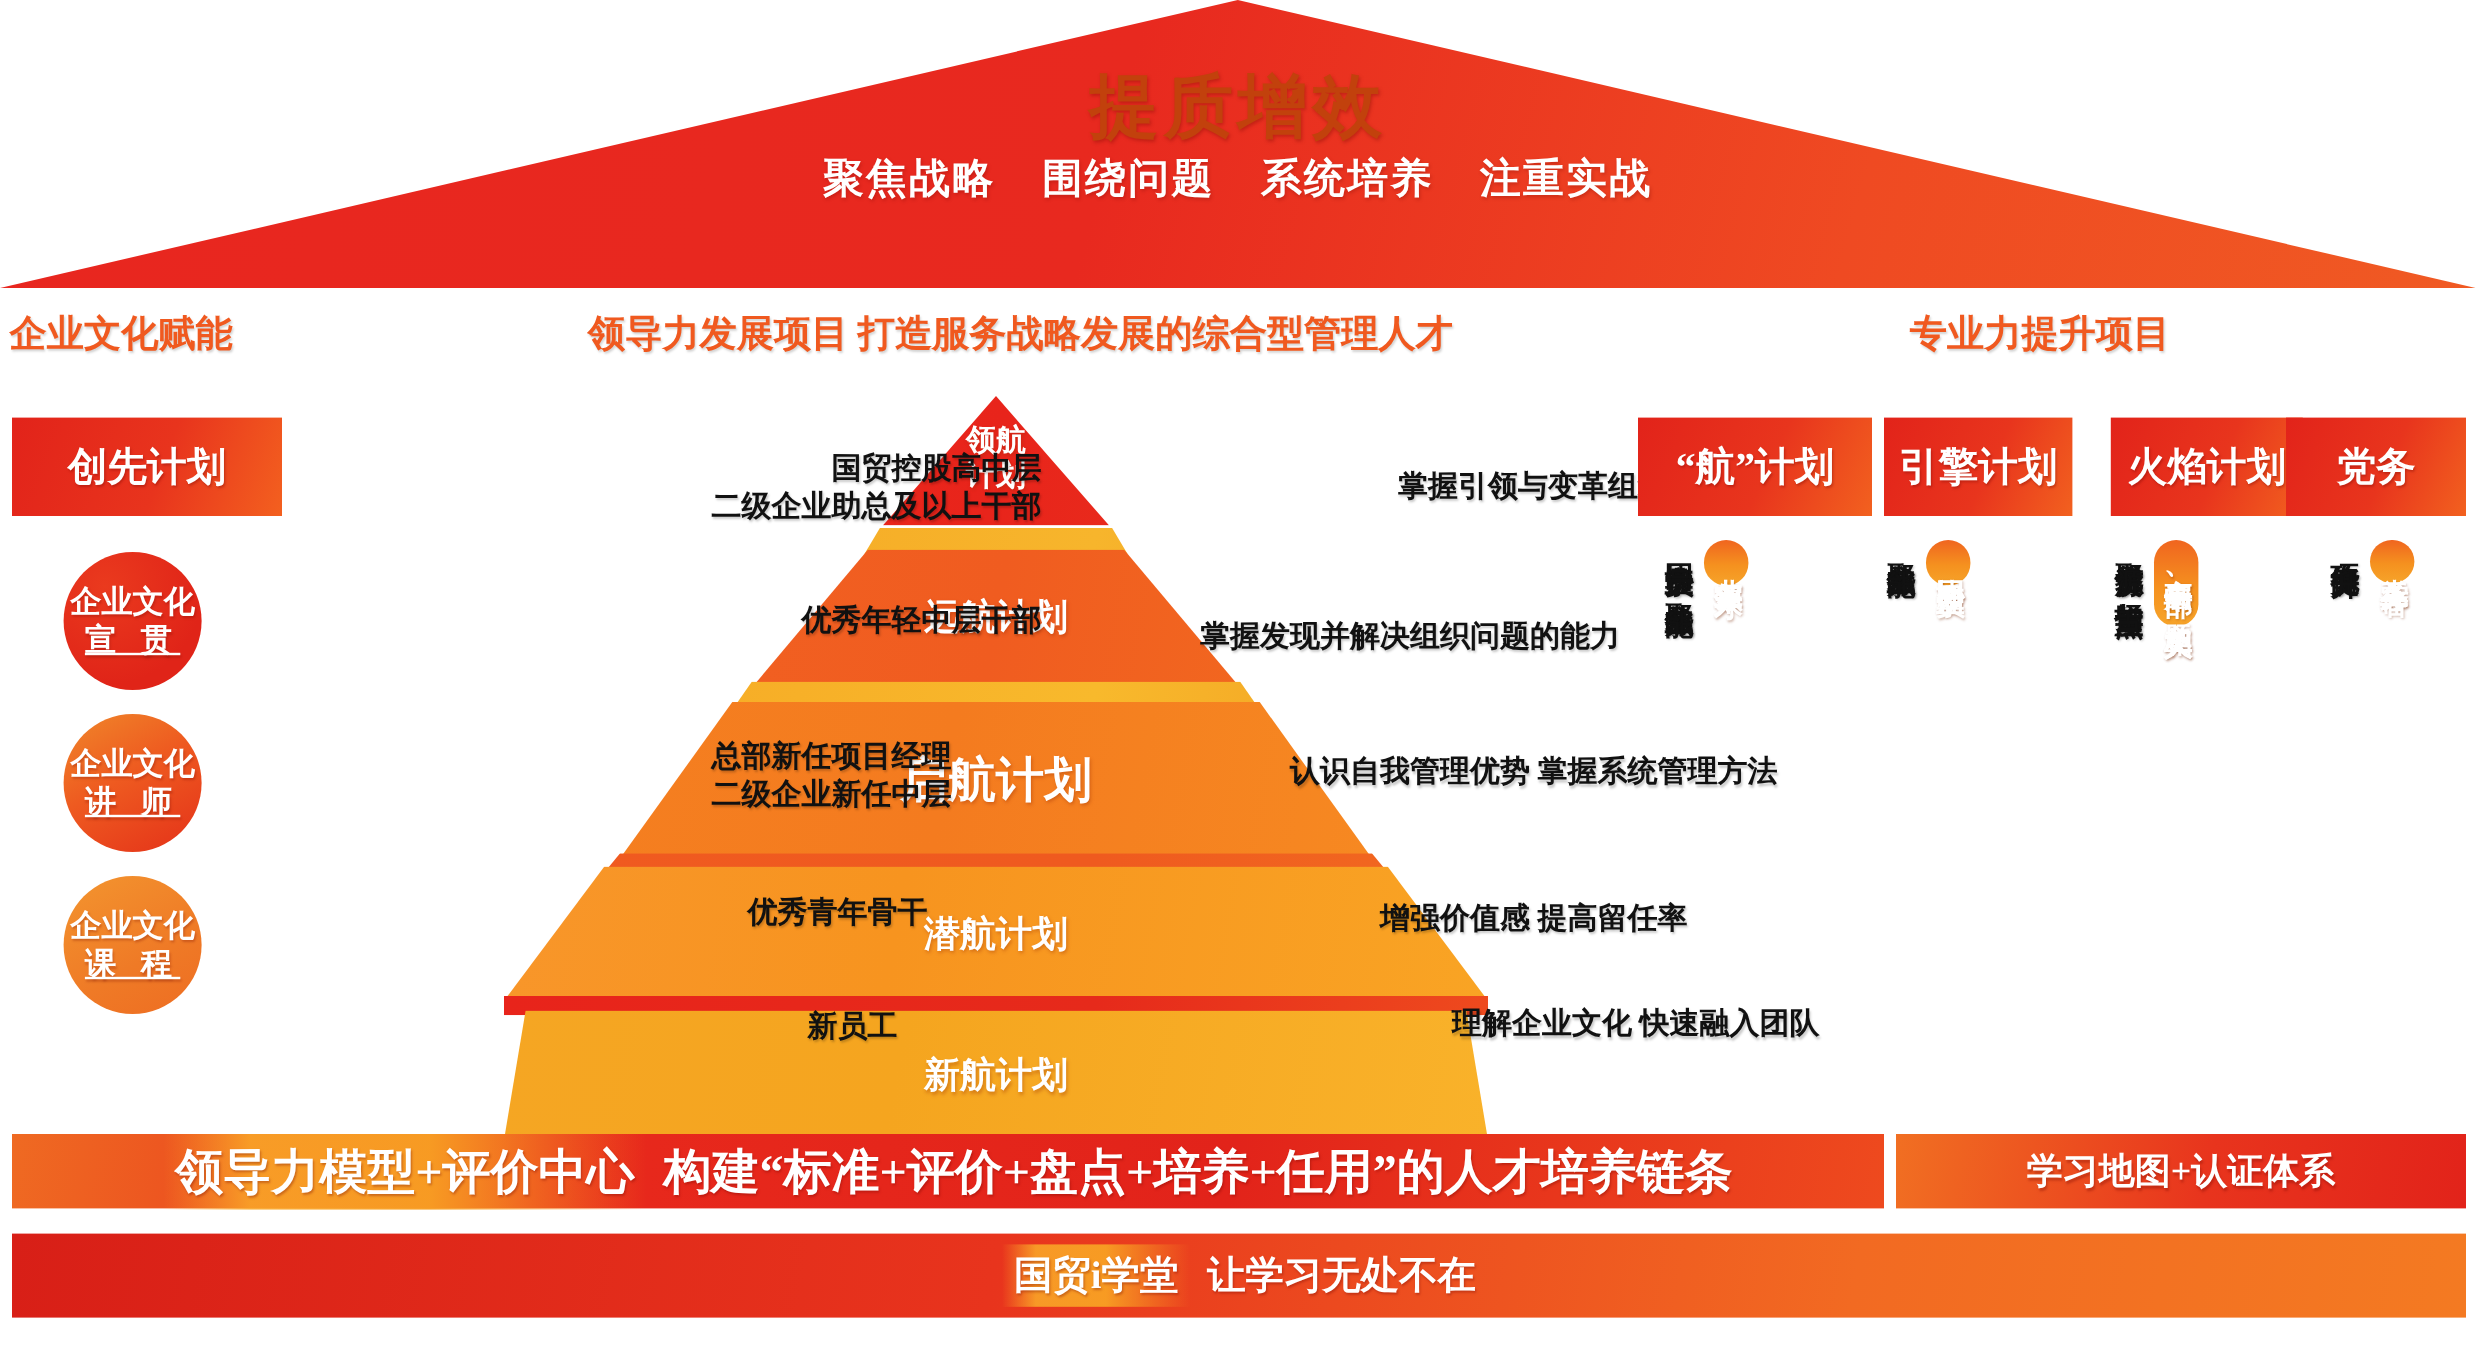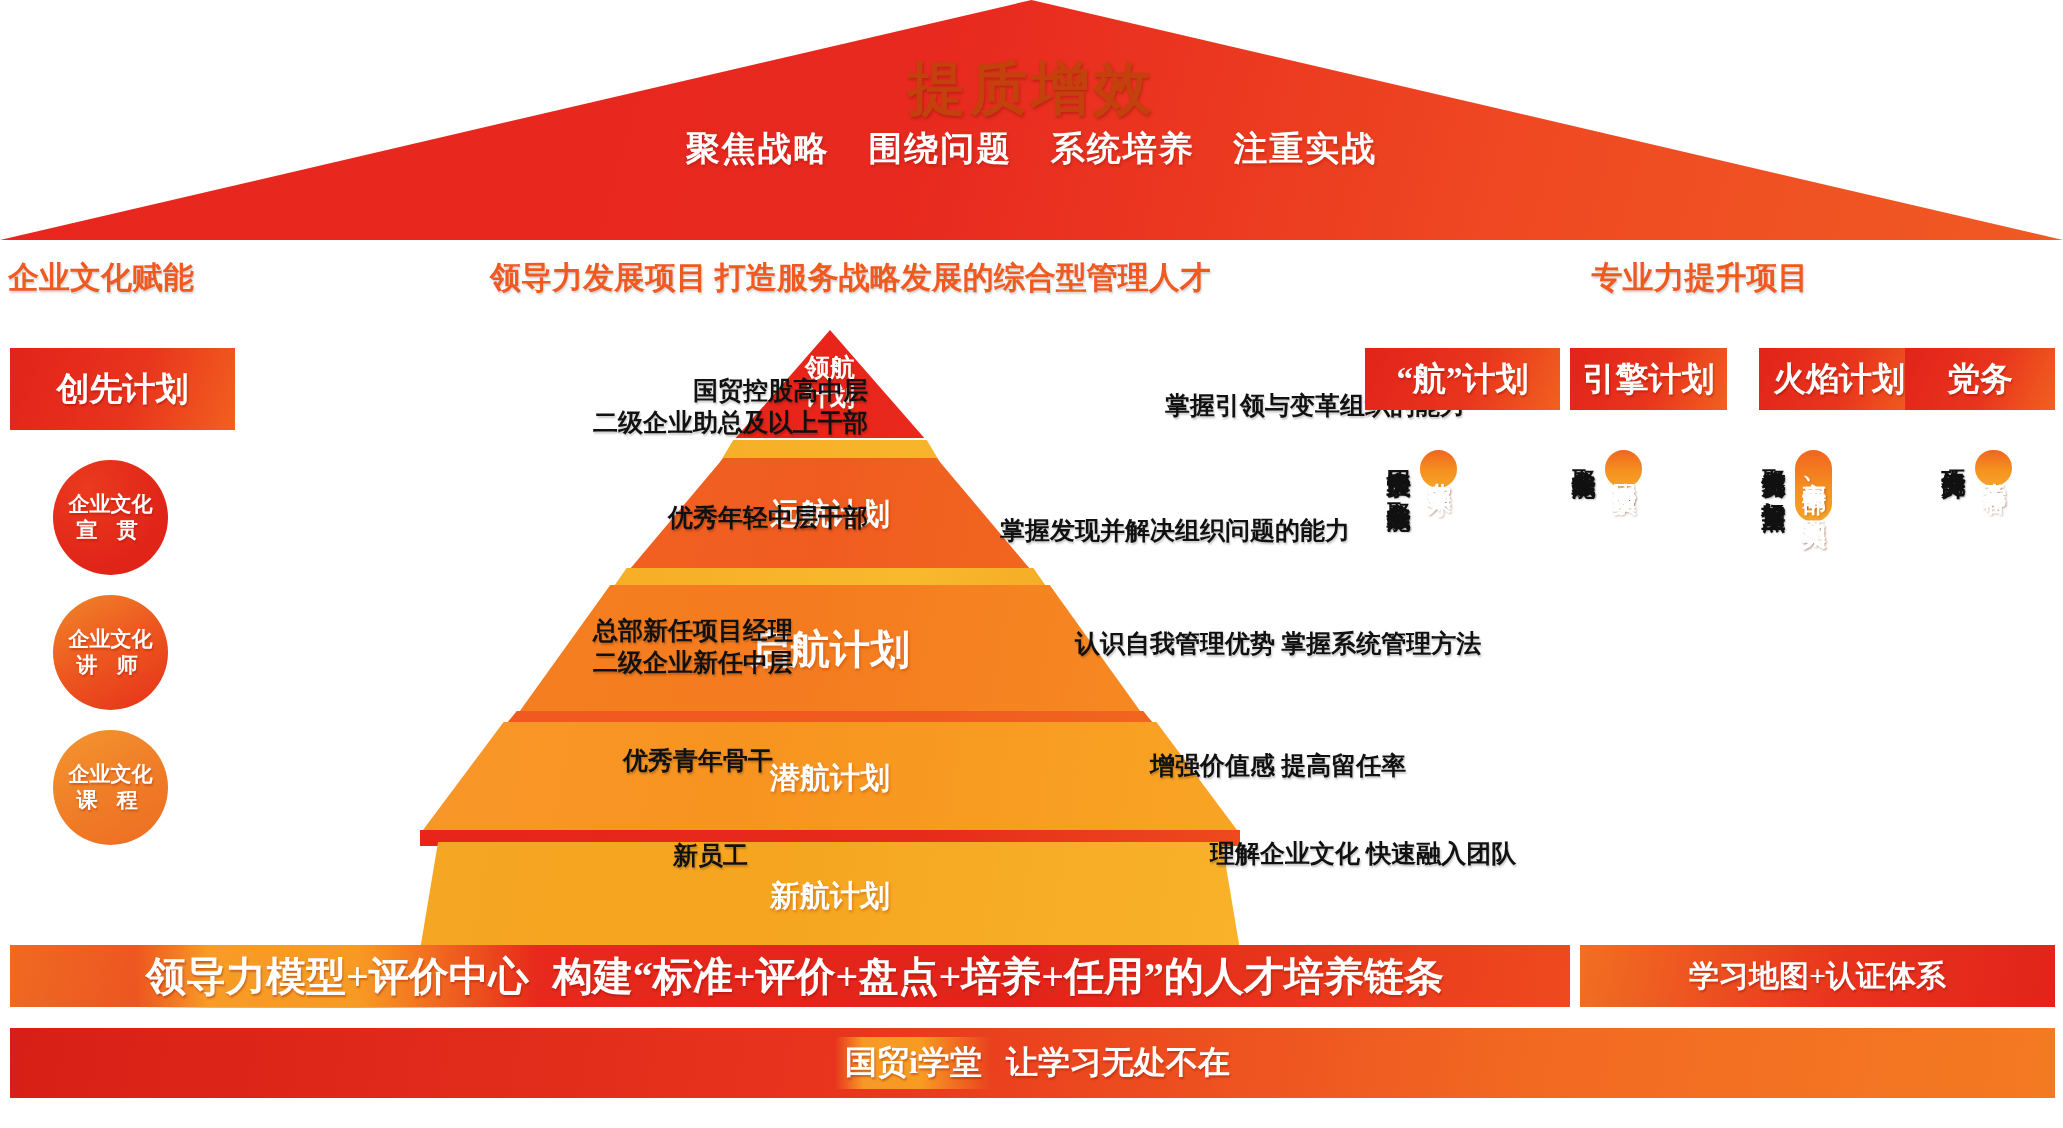--- a/index.html
+++ b/index.html
@@ -28,29 +28,29 @@
 
   
   .redbox{position:absolute;display:flex;align-items:center;justify-content:center;
       color:#fff;font-weight:bold;text-align:center;
       background:linear-gradient(110deg,#e2231a 0%,#e8341d 55%,#f3601f 100%);
       text-shadow:1px 2px 2px rgba(120,10,0,.35);}
   #box-chuangxian{left:10px;top:348px;width:225px;height:82px;font-size:33px;}
 
   .circle{position:absolute;border-radius:50%;display:flex;flex-direction:column;
       align-items:center;justify-content:center;color:#fff;font-weight:bold;
-      font-size:21px;line-height:1.22;text-align:center;
+      font-size:26px;line-height:1.22;text-align:center;
       text-shadow:1px 2px 2px rgba(120,10,0,.3);}
   #circ-xuanguan{left:53px;top:460px;width:115px;height:115px;
       background:radial-gradient(circle at 30% 25%,#ea3a1e,#e02418 70%);}
   #circ-jiangshi{left:53px;top:595px;width:115px;height:115px;
       background:linear-gradient(150deg,#f0872a 0%,#ee5a20 45%,#e43119 100%);}
   #circ-kecheng{left:53px;top:730px;width:115px;height:115px;
       background:linear-gradient(150deg,#f3952f 0%,#ef7a26 60%,#ee6d22 100%);}
-  .circle .l2{letter-spacing:7px;}
+  .circle .l2{letter-spacing:7px;text-decoration:underline;}
 
   
   #pyramid{position:absolute;left:420px;top:330px;width:820px;height:560px;}
   .layer{position:absolute;left:0;width:820px;display:flex;align-items:center;
       justify-content:center;color:#fff;font-weight:bold;
       text-shadow:1px 2px 3px rgba(150,40,0,.35);}
   .lbl{position:relative;z-index:2;}
 
   #lay5{top:0;height:108px;font-size:25px;line-height:1.18;text-align:center;
       background:linear-gradient(100deg,#ef2a1c 0%,#e8241b 50%,#ea3a1e 100%);
@@ -91,21 +91,21 @@
   #sl2{right:1290px;top:745px;}
   #sl1{right:1315px;top:840px;}
   #sr5{left:1165px;top:390px;}
   #sr4{left:1000px;top:515px;}
   #sr3{left:1075px;top:628px;}
   #sr2{left:1150px;top:750px;}
   #sr1{left:1210px;top:838px;}
 
   
   #pro-boxes{position:absolute;left:1365px;top:348px;width:690px;height:82px;}
-  .pro-box{position:absolute;top:0;height:62px;display:flex;align-items:center;
+  .pro-box{position:absolute;top:0;height:82px;display:flex;align-items:center;
       justify-content:center;color:#fff;font-weight:bold;font-size:33px;
       background:linear-gradient(115deg,#e2231a 0%,#e8351d 55%,#f2611f 100%);
       text-shadow:1px 2px 2px rgba(120,10,0,.35);}
   #pb0{left:0;width:195px;}
   #pb1{left:205px;width:157px;}
   #pb2{left:370px;width:160px;margin-left:24px;}
   #pb3{left:540px;width:150px;}
 
   .vgroup{position:absolute;display:flex;flex-direction:row-reverse;
       align-items:flex-start;}

